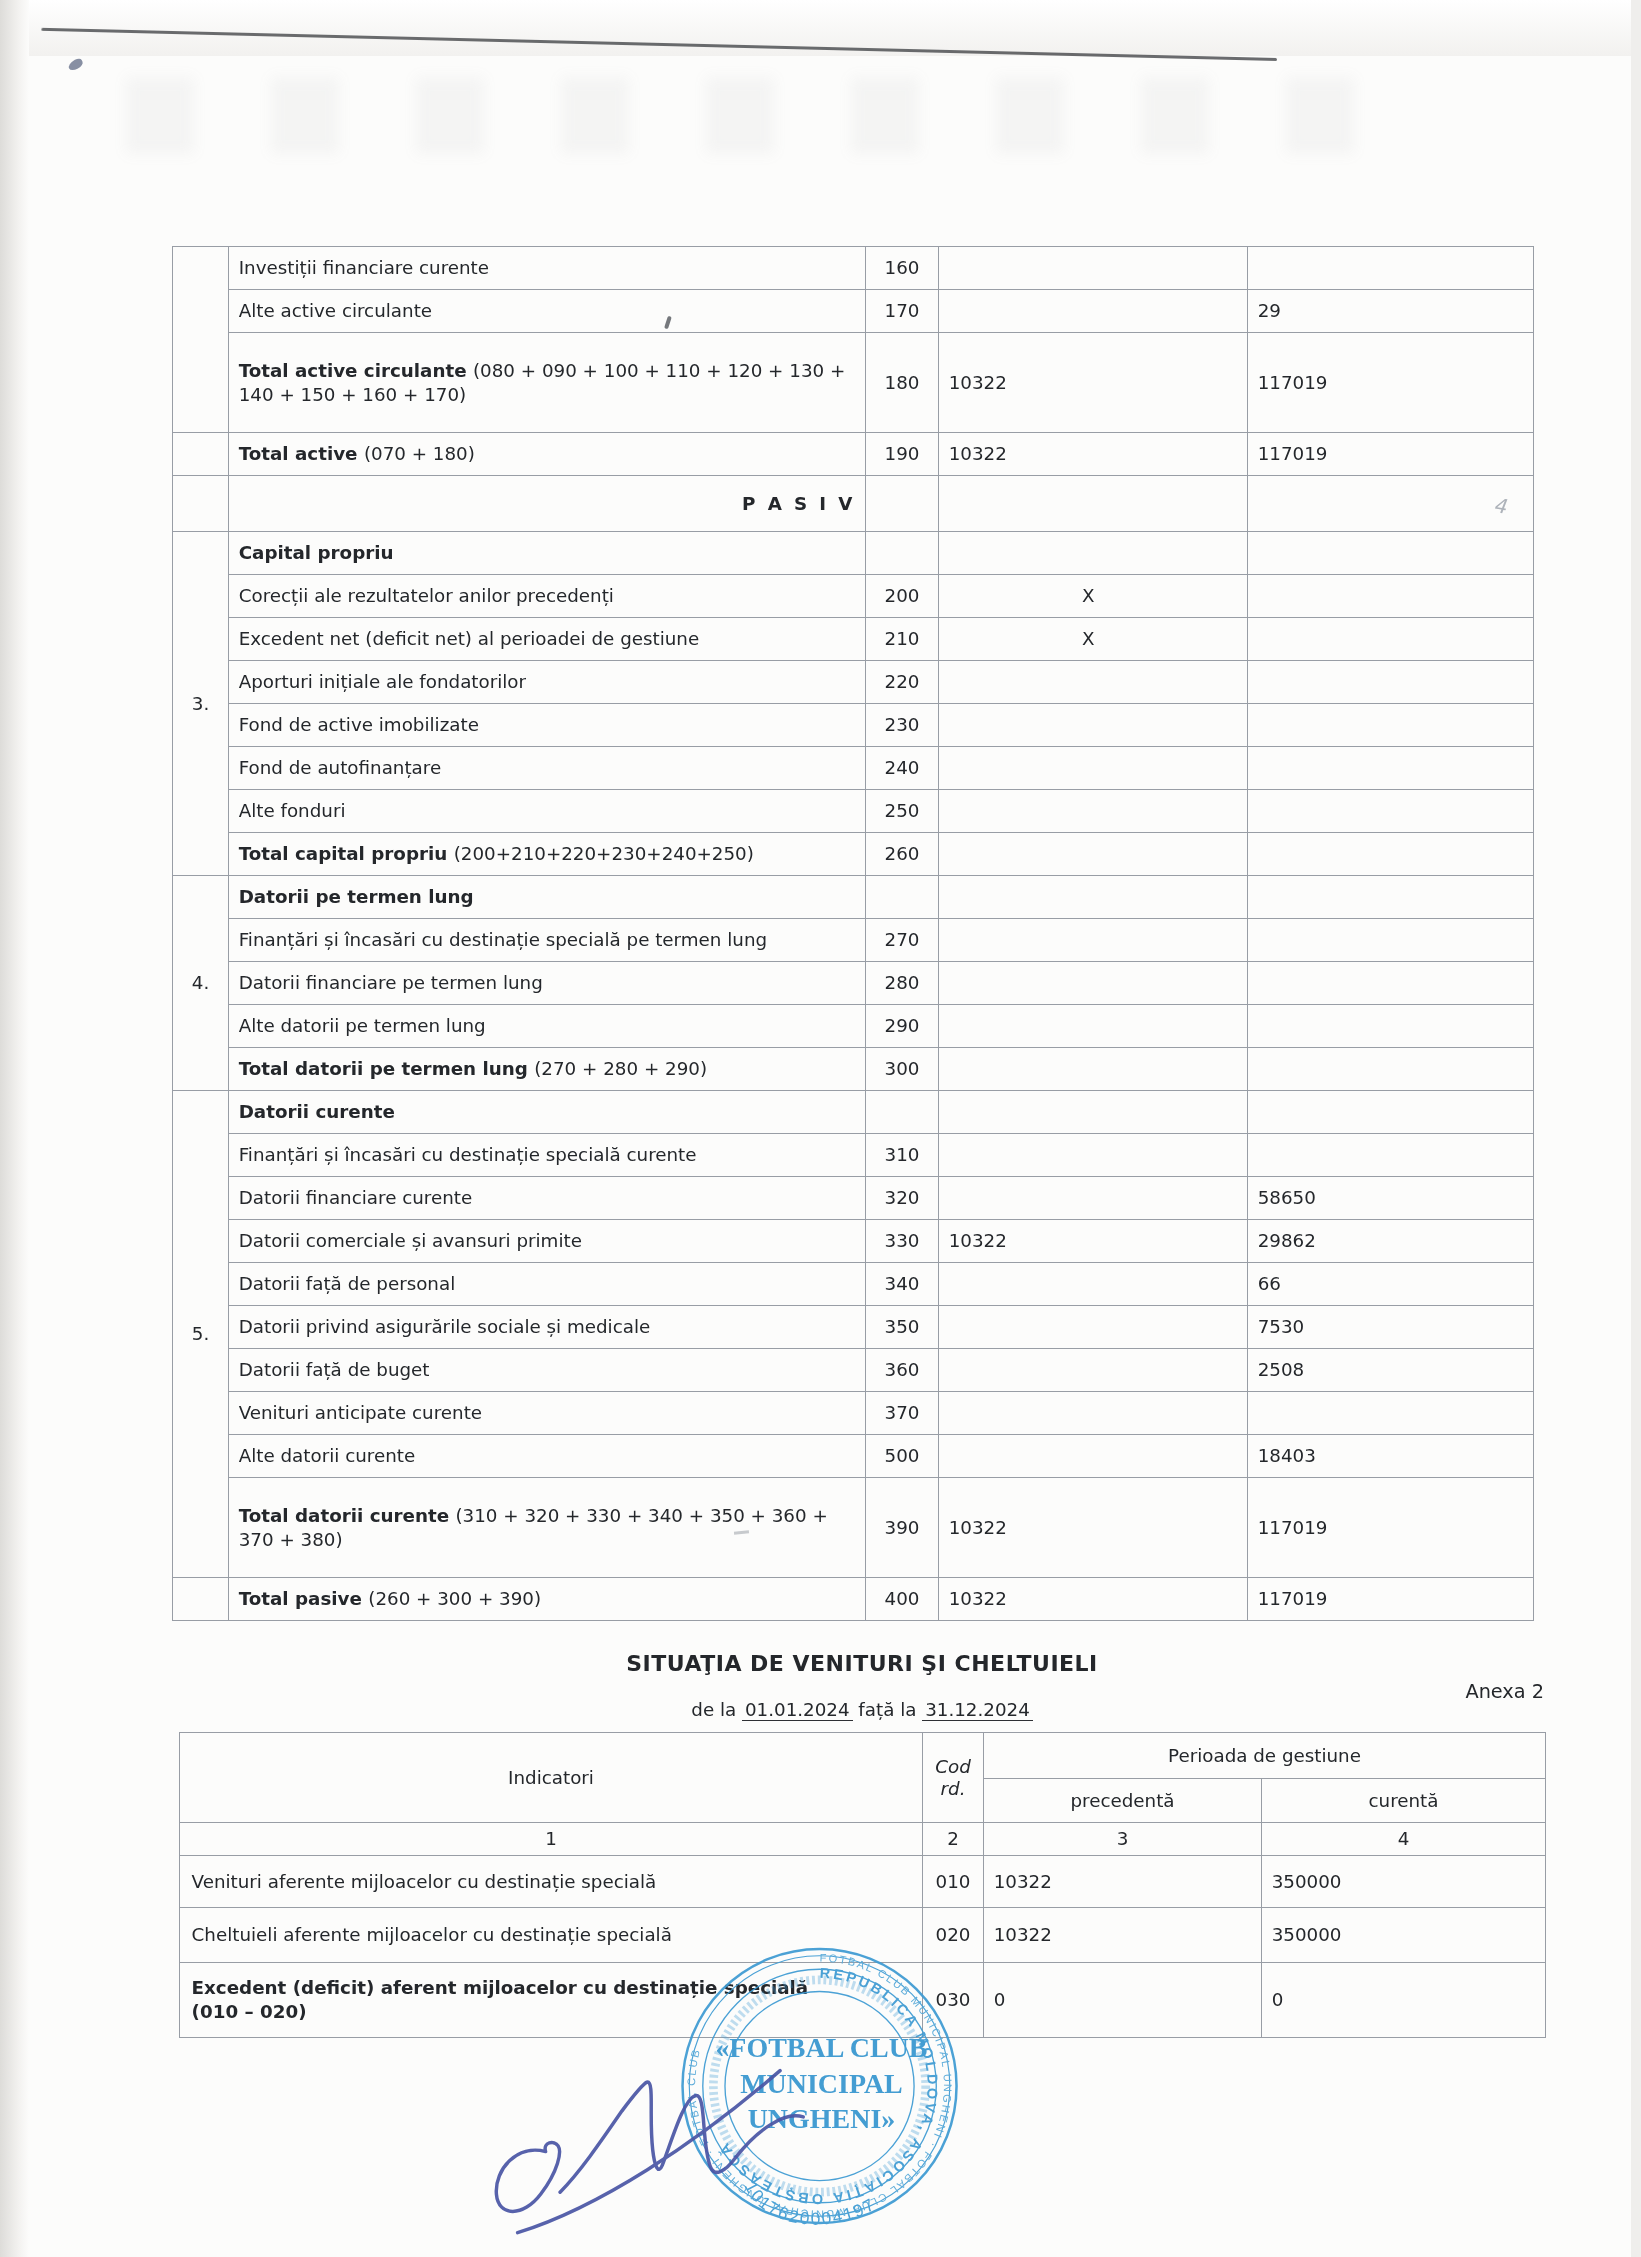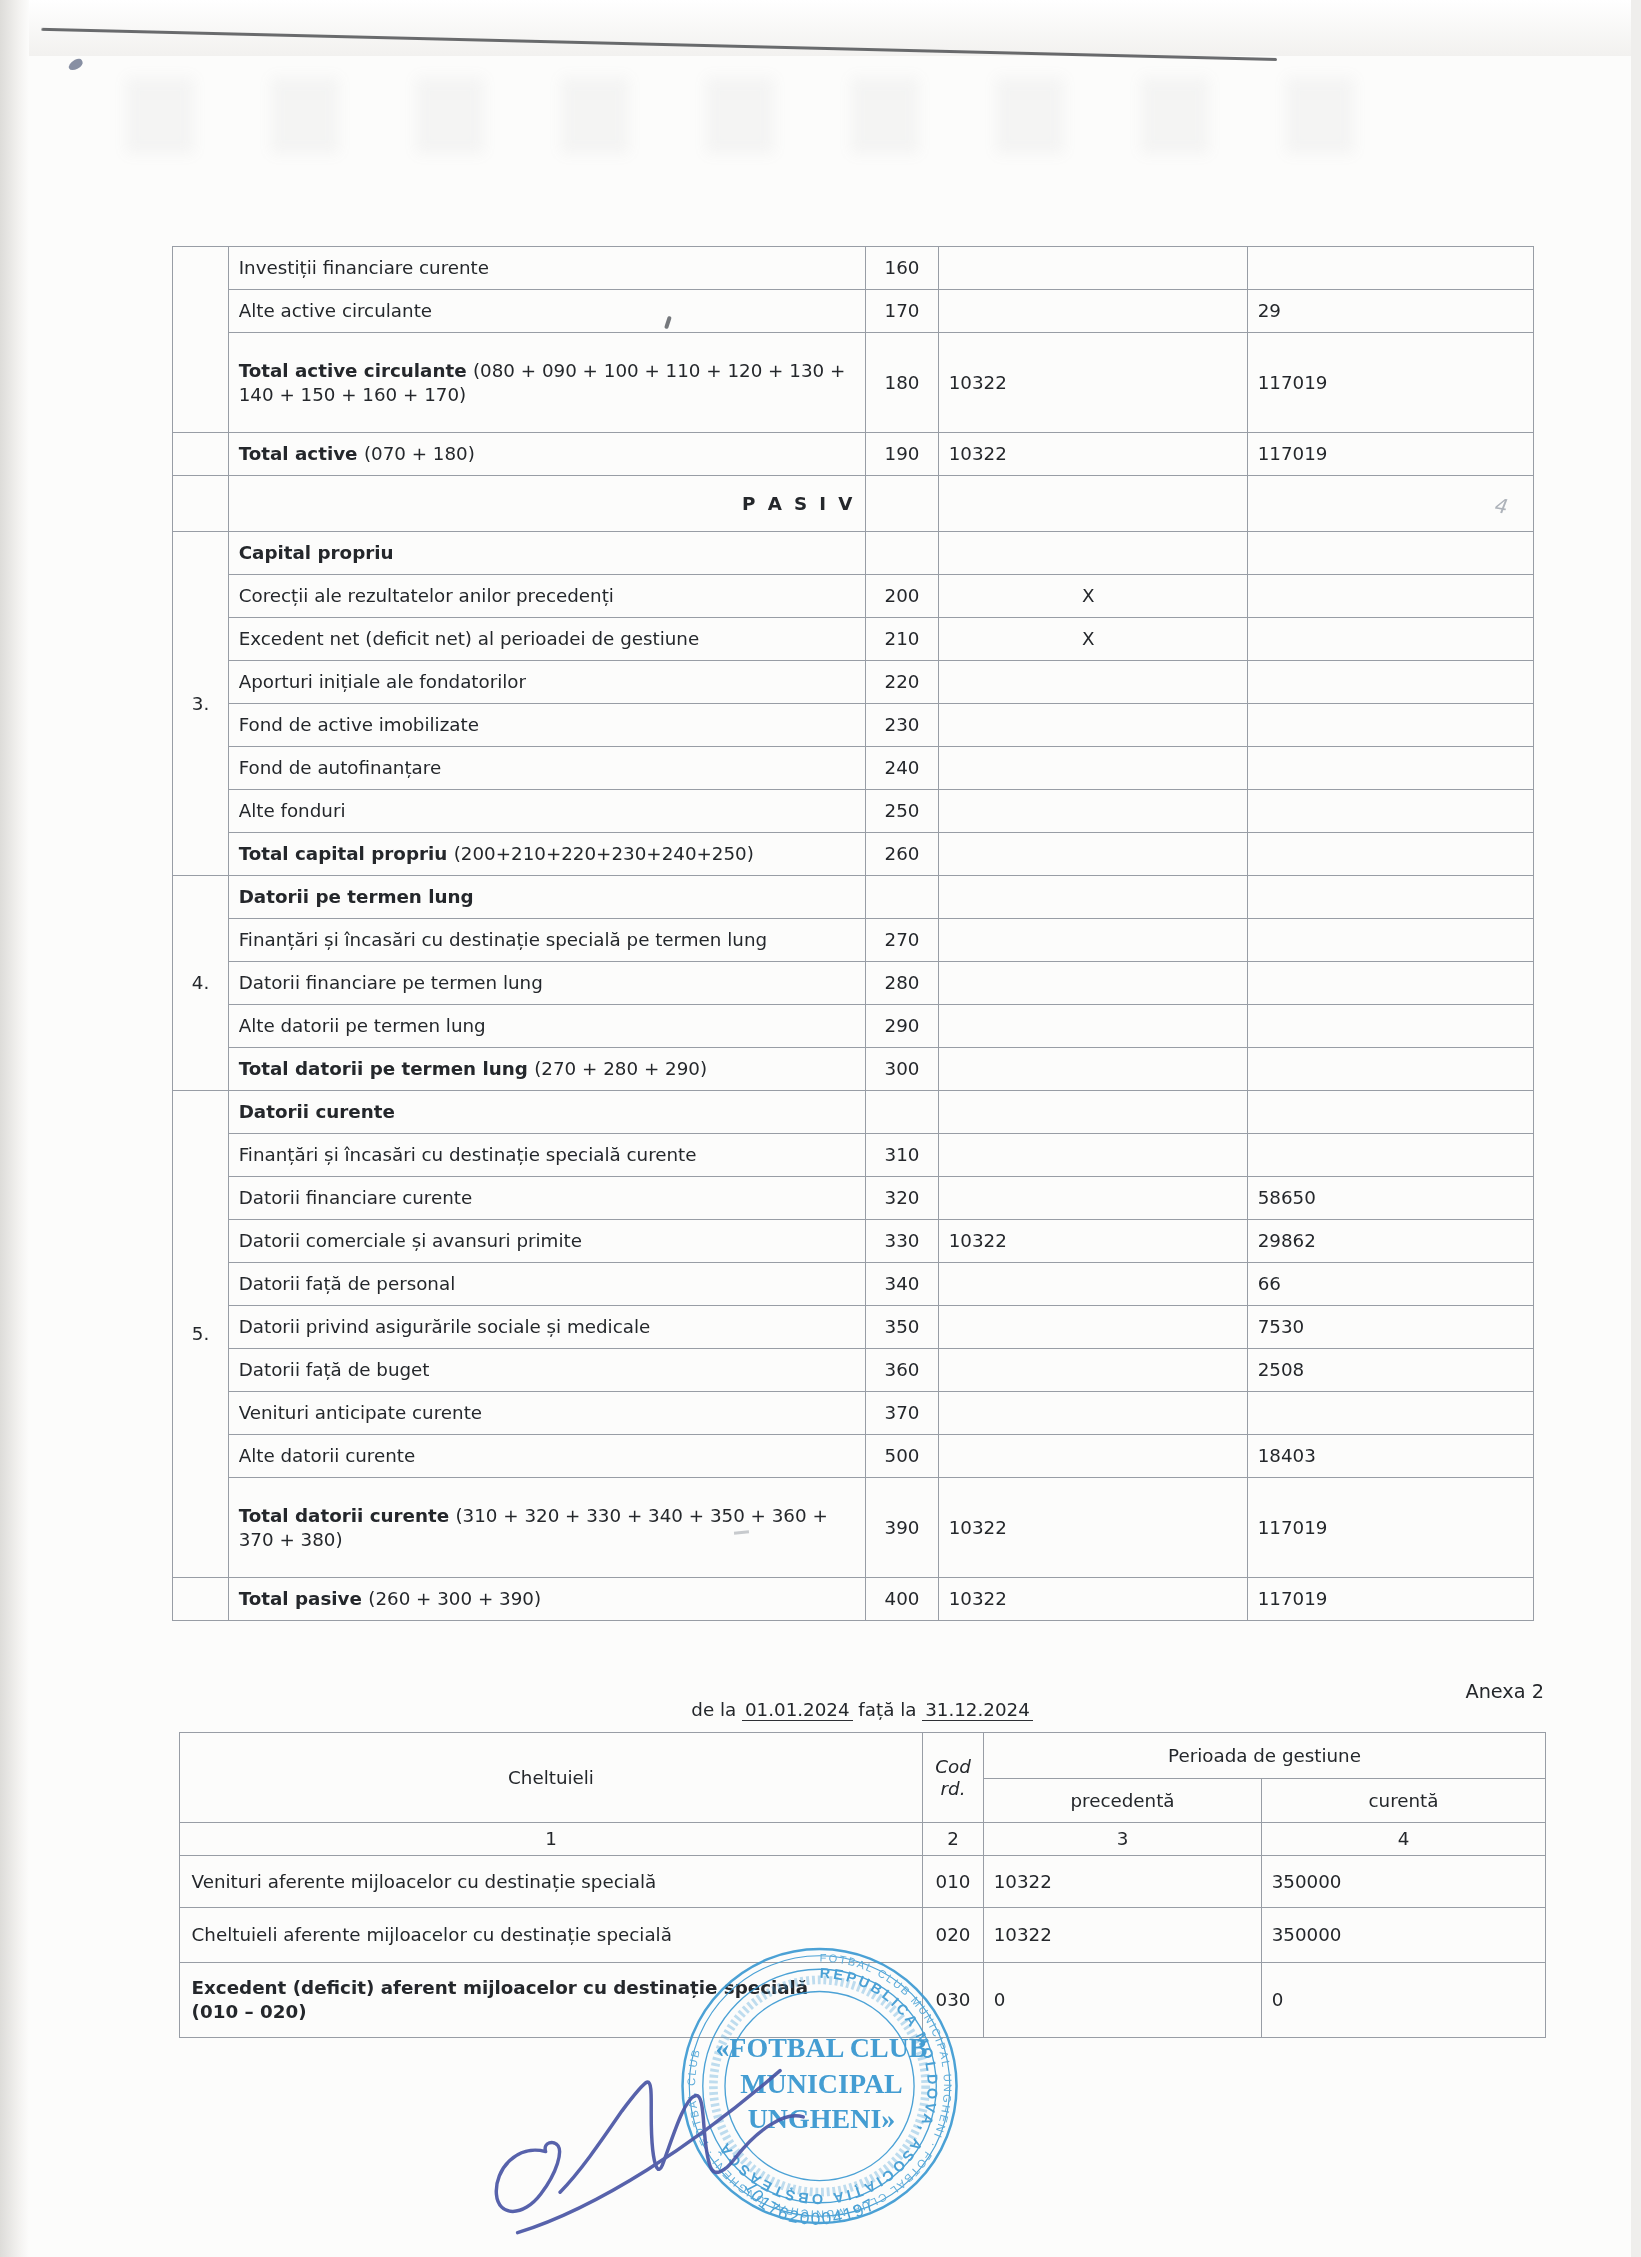--- a/index.html
+++ b/index.html
@@ -265,39 +265,40 @@
         <tr class="data">
           <td class="nr-cell" rowspan="1"><span></span></td>
           <td class="ind-cell bold"><span>Total pasive</span> <span class="frm">(260 + 300 + 390)</span></td>
           <td class="code-cell"><span>400</span></td>
           <td class="val"><span>10322</span></td>
           <td class="val"><span>117019</span></td>
         </tr>
       </tbody>
   </table>
 
+  <div class="sec2-title">SITUAŢIA DE VENITURI ŞI CHELTUIELI</div>
   <div class="annex">Anexa 2</div>
   <div class="dateline">
     <span>de la</span>
     <span class="ul">01.01.2024</span>
     <span>față la</span>
     <span class="ul">31.12.2024</span>
   </div>
 
   <table class="inc">
     <colgroup>
       <col style="width:743px">
         <col style="width:61px">
         <col style="width:278px">
         <col style="width:284px">
     </colgroup>
     <tbody>
       <tr class="h1">
         <td class="hc" rowspan="2">
-          <span>Cheltuieli</span>
+          <span>Indicatori</span>
         </td>
         <td class="hc" rowspan="2">
           <span class="cod-line">Cod</span>
           <span class="cod-line">rd.</span>
         </td>
         <td class="hc" colspan="2">
           <span>Perioada de gestiune</span>
         </td>
       </tr>
       <tr class="h2">

